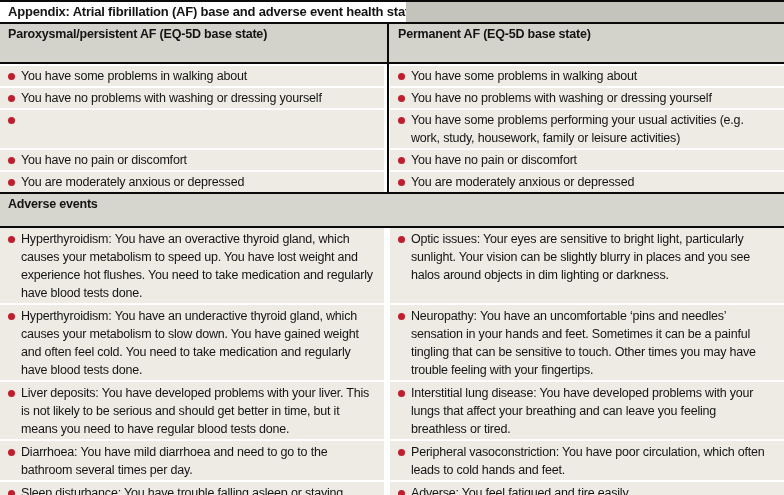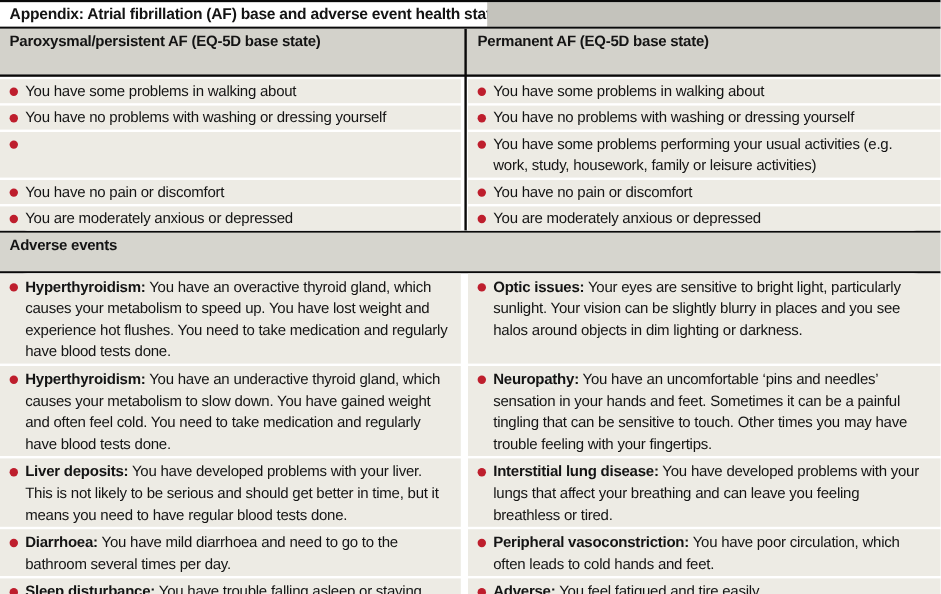--- a/index.html
+++ b/index.html
@@ -43,40 +43,40 @@
   }
   .header-row{
     display:flex;height:38px;background:var(--header-gray);
     font-weight:700;font-size:12.5px;line-height:21px;letter-spacing:-0.2px;
   }
   .header-cell-l{width:390px;padding-left:8px;box-sizing:border-box;white-space:nowrap;}
   .header-cell-r{flex:1;padding-left:8px;white-space:nowrap;}
 
   .row{display:flex;background:var(--sep);}
   .row + .row{margin-top:2px;}
-  .rows{background:var(--sep);border-radius:23px;}
+  .rows{background:var(--sep);}
   .rows .row:first-child{margin-top:0;}
   .base-section .rows{margin-top:2px;}
 
   .cell{
     position:relative;box-sizing:border-box;
     background:var(--row-bg);
     font-size:12.5px;line-height:18px;letter-spacing:-0.2px;
     padding:1px 10px 1px 21px;
     min-height:20px;
   }
   .cell-l{width:384px;margin-right:6px;}
   .cell-r{flex:1;}
   .bullet{
     position:absolute;left:8px;top:7px;width:7px;height:7px;border-radius:50%;
     background:var(--bullet-red);
   }
   .adv .cell{padding-top:2px;padding-bottom:1px;}
   .adv .bullet{top:8px;}
-  .term{font-weight:700;text-align:right;}
+  .term{font-weight:400;text-align:right;}
 
   .band{
     height:32px;background:var(--band-gray);
     font-weight:700;font-size:12.5px;line-height:20px;
     padding-left:8px;letter-spacing:-0.2px;
   }
 
   
   .r-a1 .cell,.r-a2 .cell,.r-a3 .cell{min-height:57px;}
   .r-a4 .cell,.r-a6 .cell{min-height:39px;}

